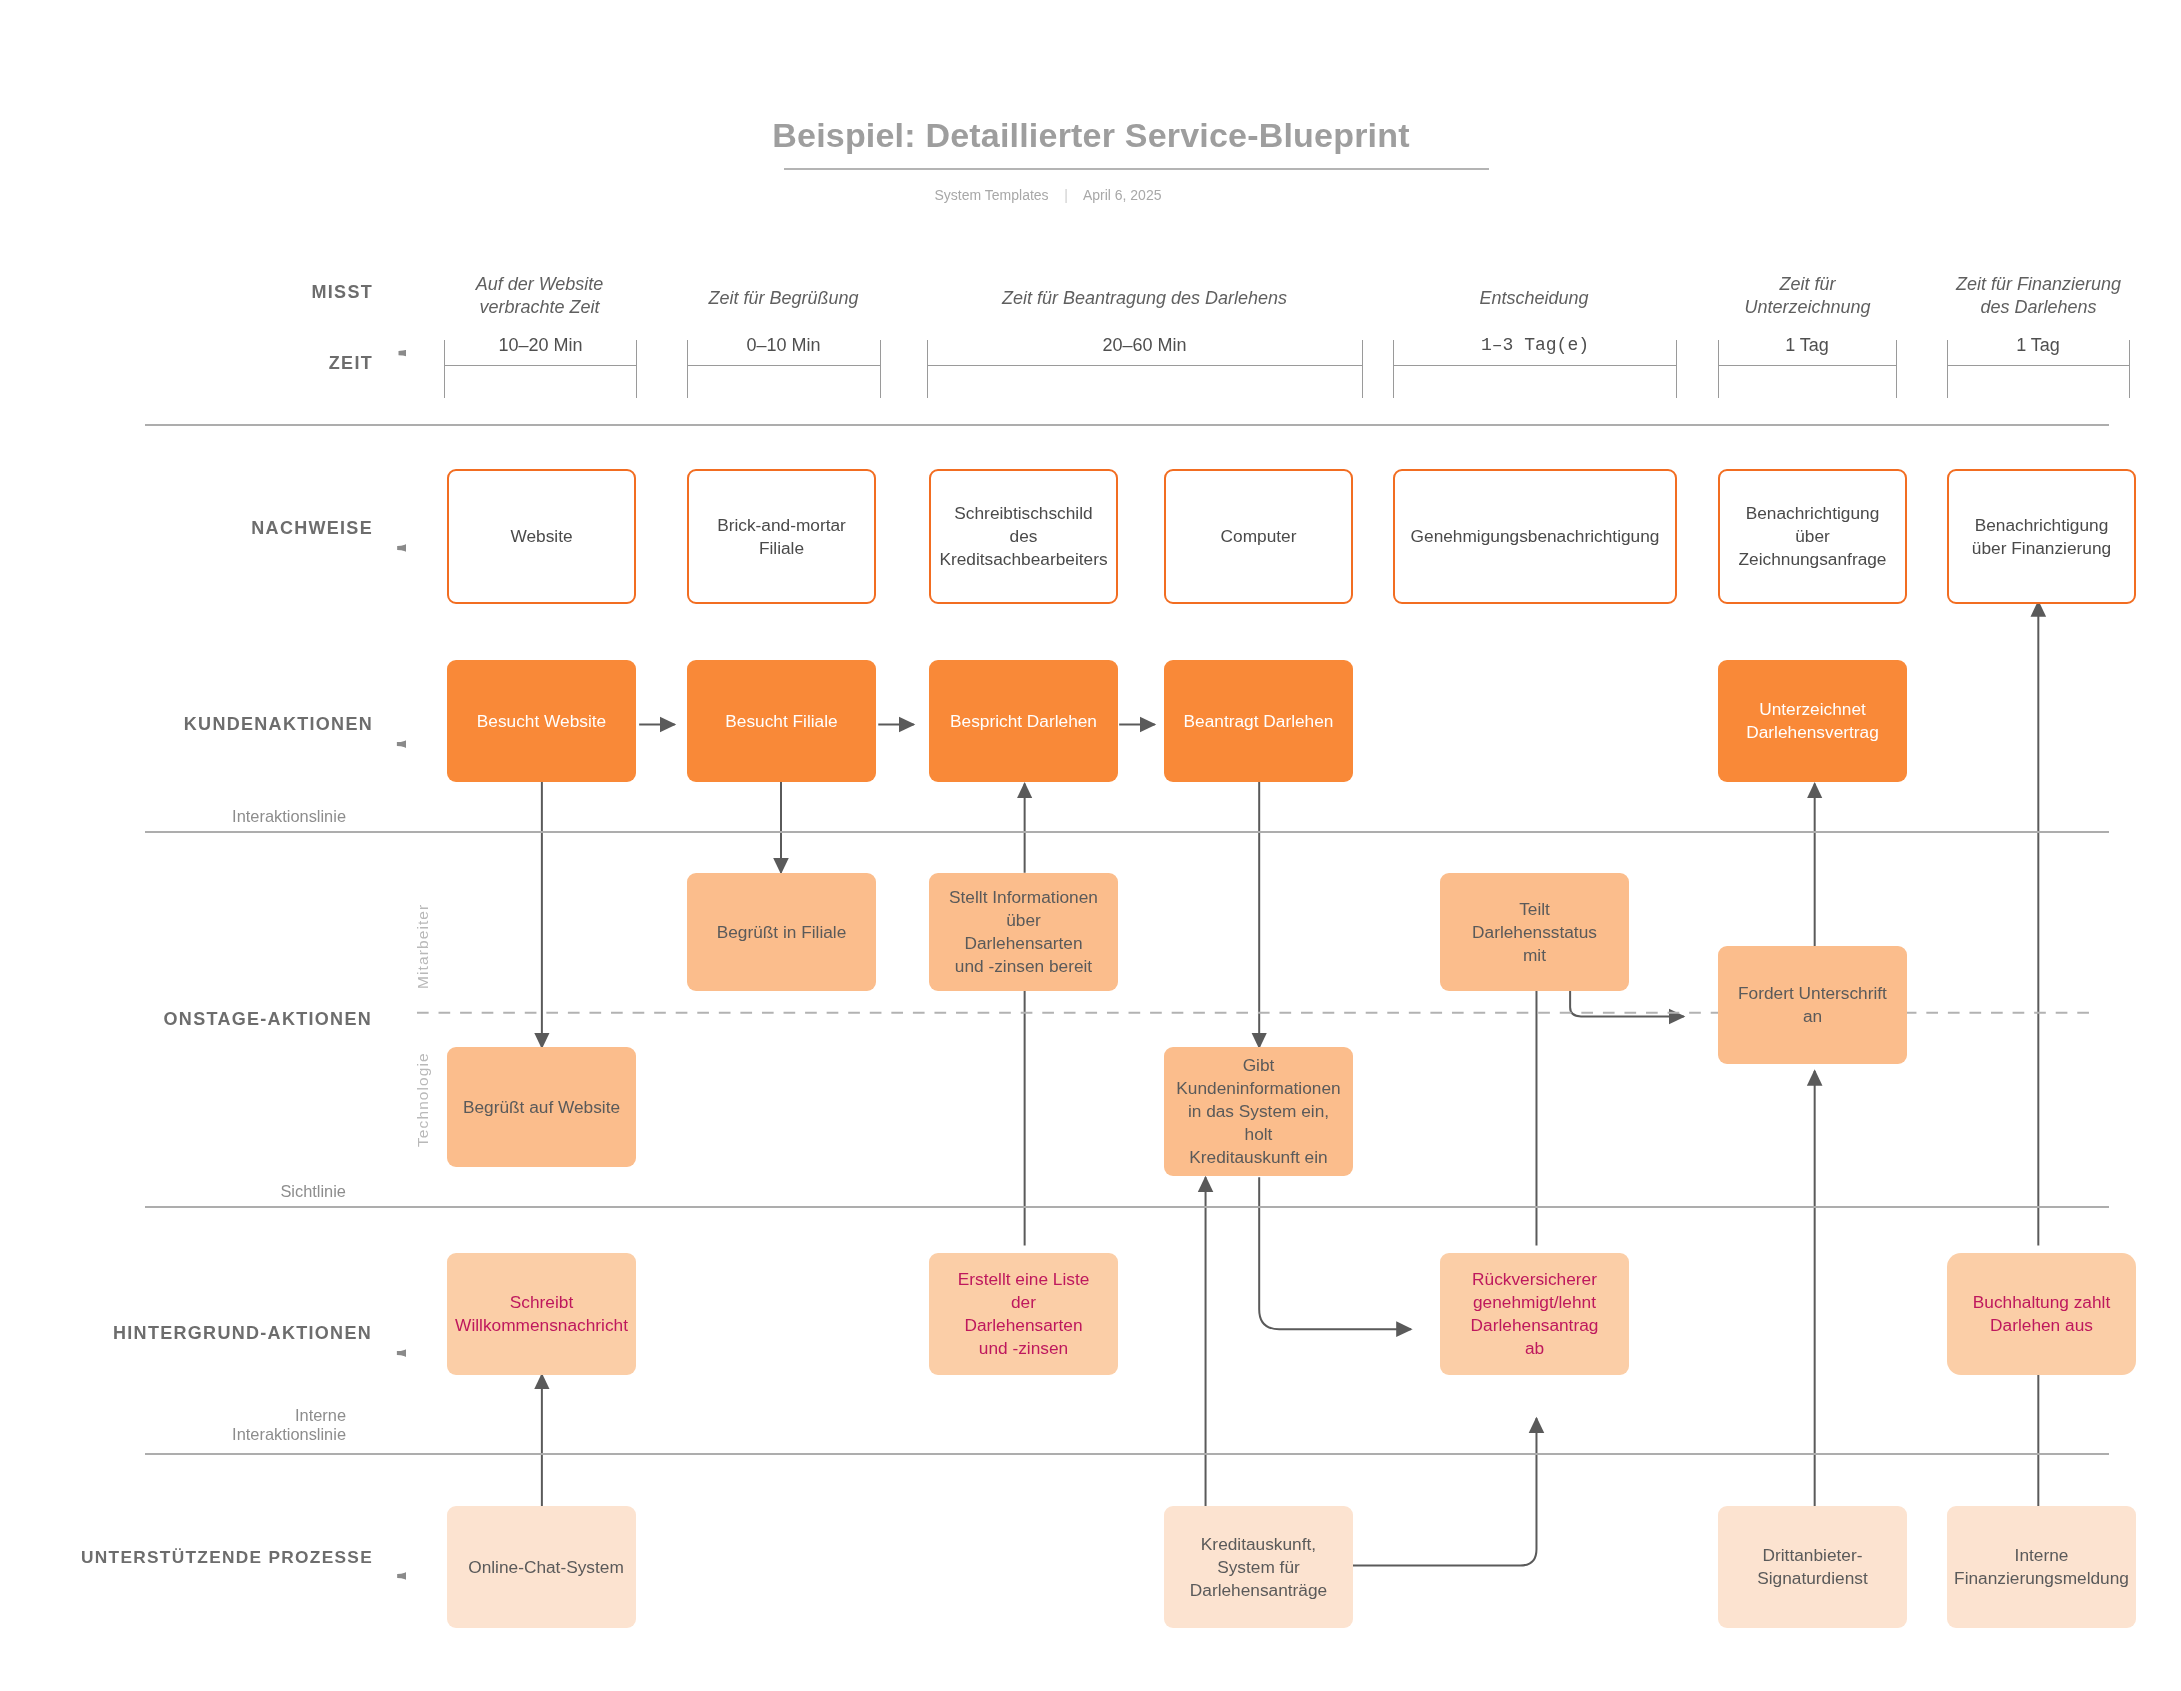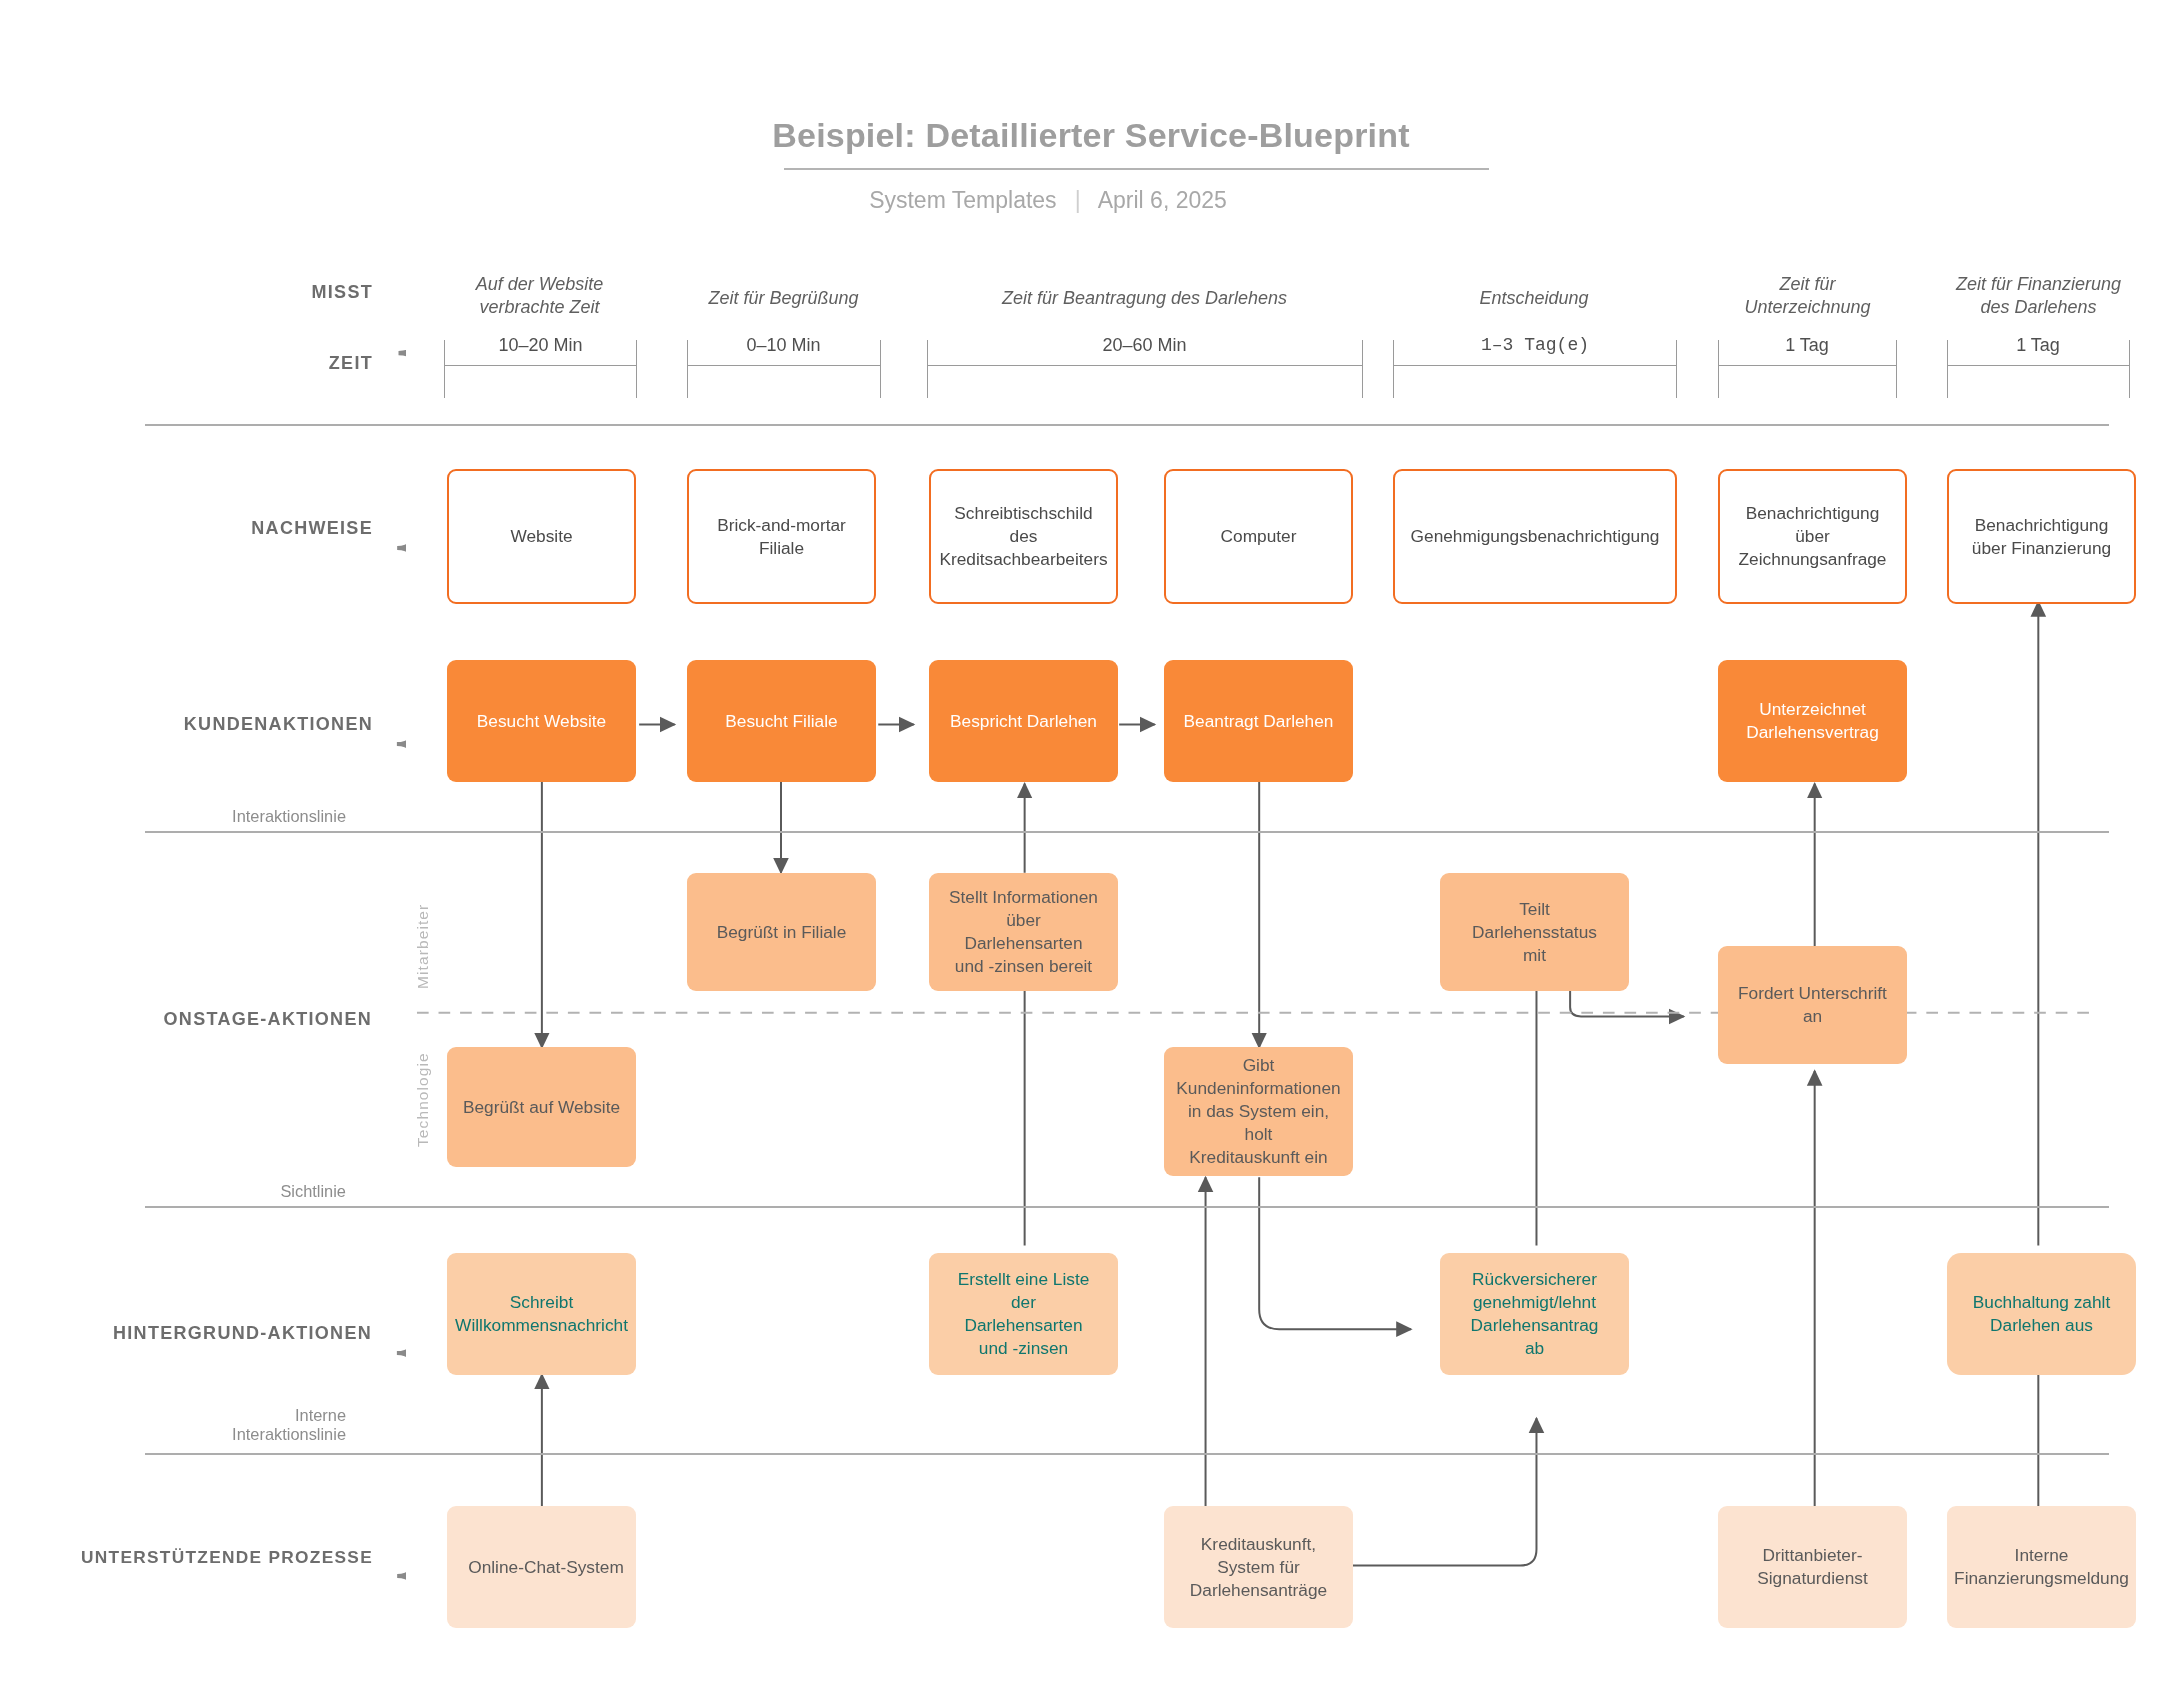--- a/index.html
+++ b/index.html
@@ -31,21 +31,21 @@
     color: #9e9e9e;
     letter-spacing: 0.2px;
   }
   .title-rule {
     left: 784px; top: 168px; width: 705px; height: 1.8px;
     background: #b4b4b4;
   }
   .doc-sub {
     left: 0; top: 187px; width: 2096px;
     text-align: center;
-    font-size: 23px;
+    font-size: 14px;
     color: #a8a8a8;
   }
   .doc-sub .sep {
     display: inline-block;
     margin: 0 11.8px;
     color: #cfcfcf;
   }
 
   
   .row-label {
@@ -121,21 +121,21 @@
   .bx.customer {
     background: #f98938;
     color: #ffffff;
   }
   .bx.onstage {
     background: #fbbd8c;
     color: #5a5a5a;
   }
   .bx.backstage {
     background: #fbcea7;
-    color: #0f766e;
+    color: #be185d;
   }
   .bx.support {
     background: #fce3d0;
     color: #5a5a5a;
   }
 
   svg#wires {
     position: absolute;
     left: 0; top: 0;
     width: 2182px; height: 1691px;

